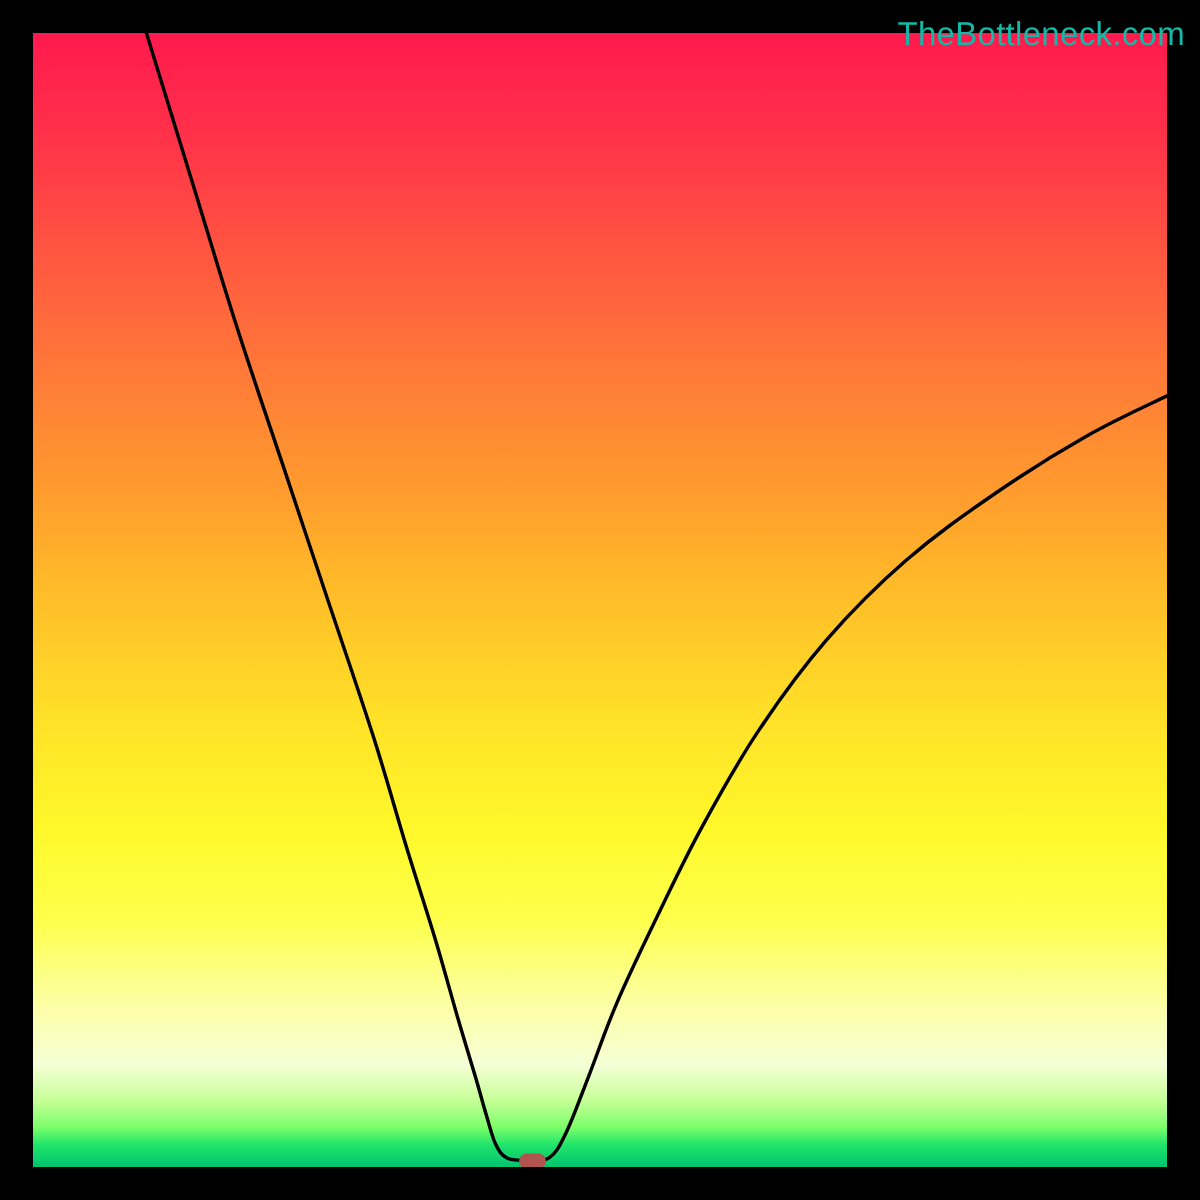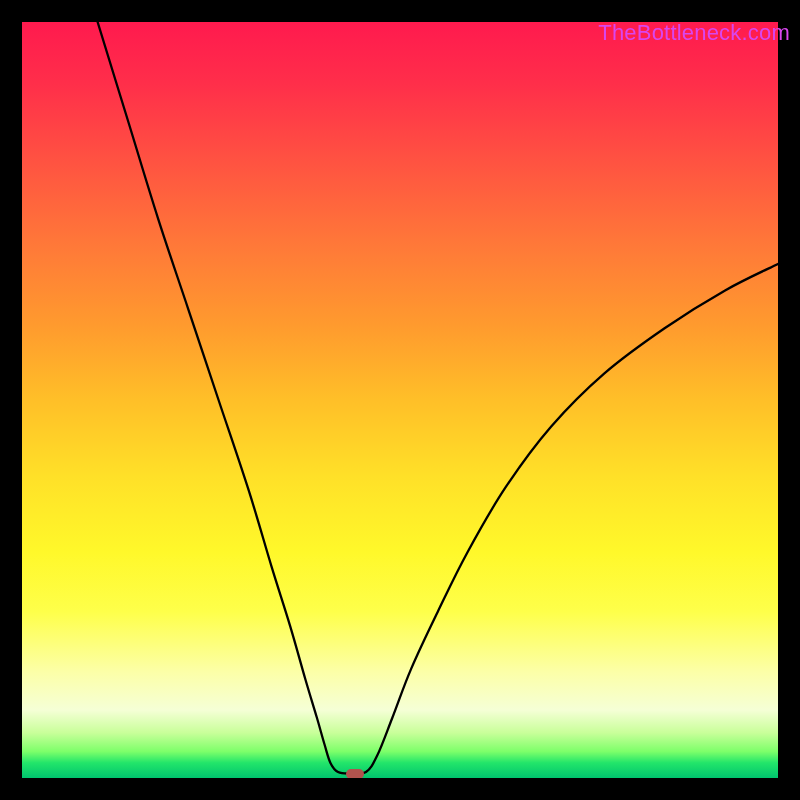--- a/index.html
+++ b/index.html
@@ -12,23 +12,23 @@
     font-family: Arial, Helvetica, sans-serif;
   }
   .chart-container {
     position: relative;
     width: 800px;
     height: 800px;
     background: #000;
   }
   .watermark {
     position: absolute;
-    top: 20px;
+    top: 10px;
     right: 10px;
-    color: #d946ef;
+    color: #14b8a6;
     font-size: 22px;
     font-weight: 500;
     letter-spacing: 0.2px;
     z-index: 50;
   }
   .plot-area {
     position: absolute;
     left: 22px;
     top: 22px;
     width: 756px;

